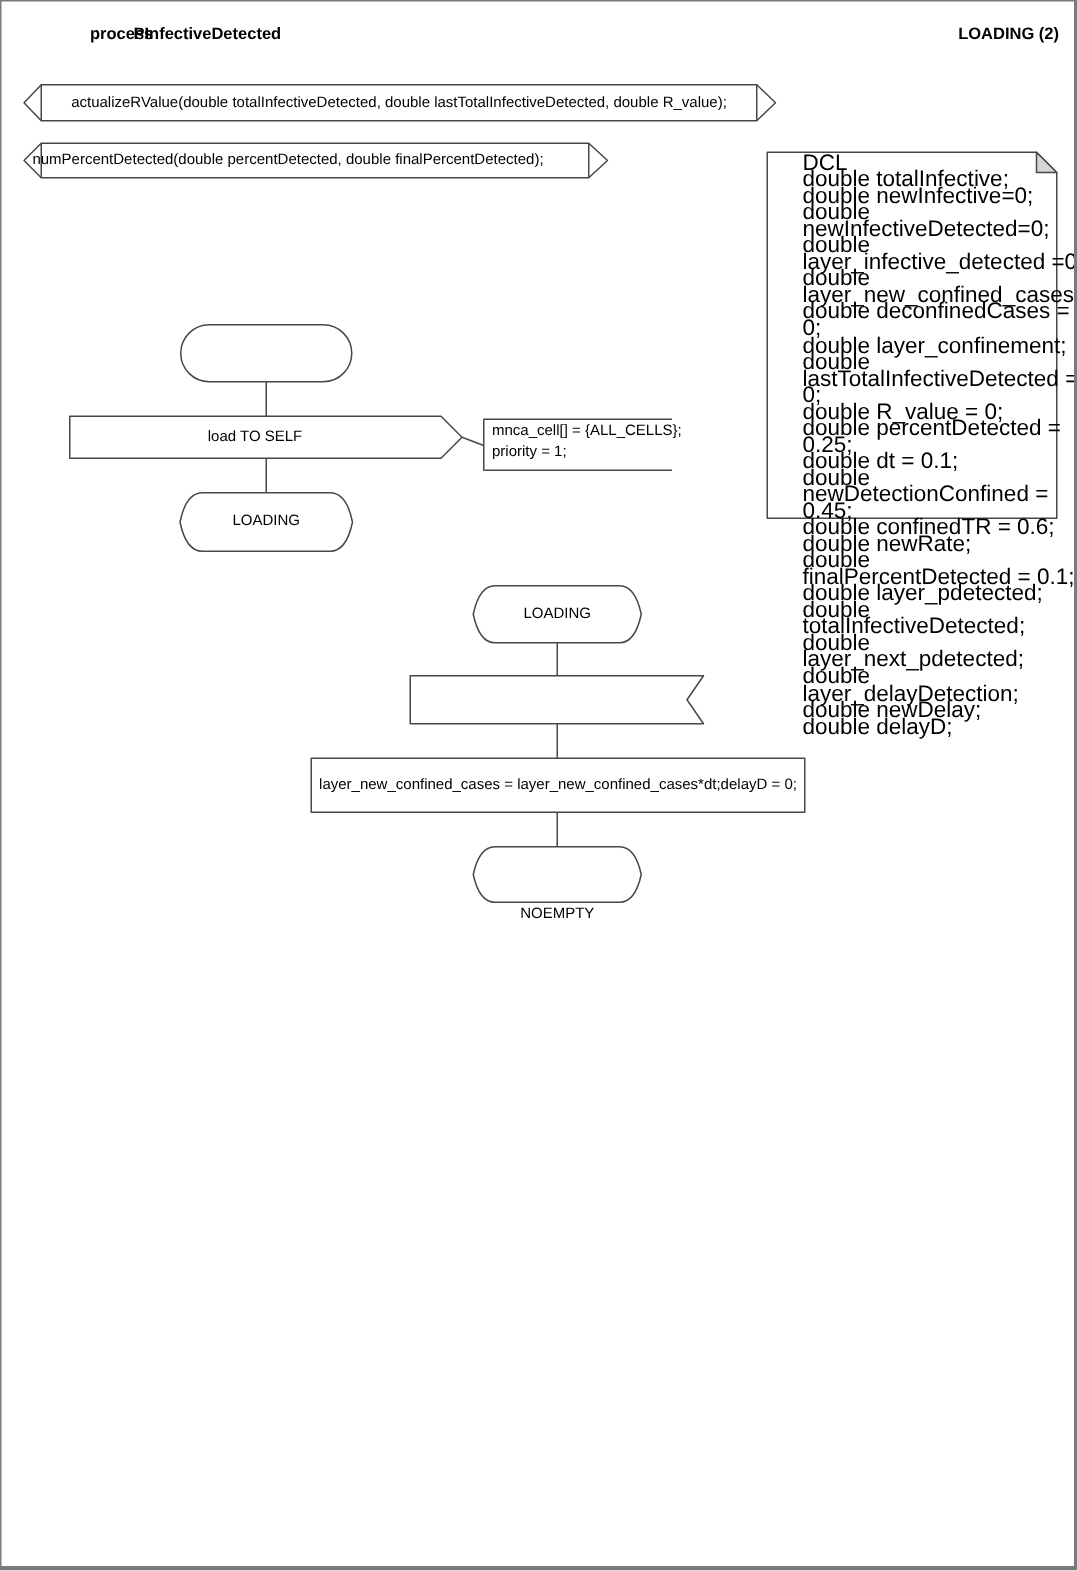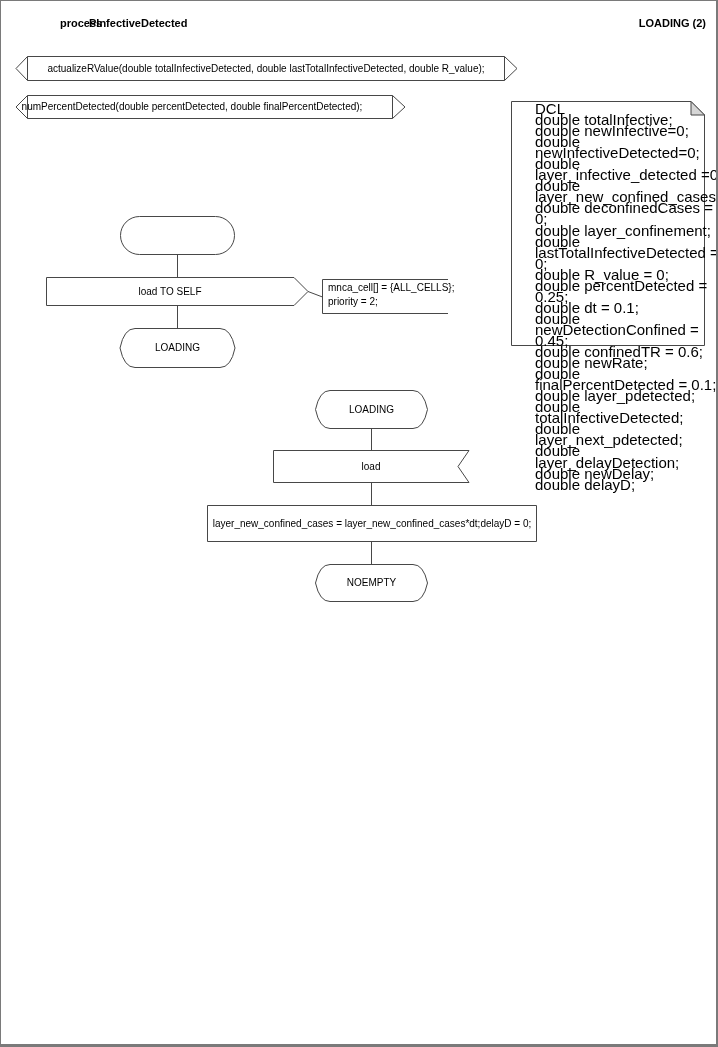--- a/index.html
+++ b/index.html
@@ -89,25 +89,24 @@
 double layer_pdetected;
 double totalInfectiveDetected;
 double layer_next_pdetected;
 double layer_delayDetection;
 double newDelay;
 double delayD;</div>
 
   <div class="txt center" style="left:45px;top:276px;width:248px;height:29px;">load TO SELF</div>
   <div class="comment-lines">
     <div>mnca_cell[] = {ALL_CELLS};</div>
-    <div>priority = 2;</div>
+    <div>priority = 1;</div>
   </div>
   <div class="txt center" style="left:119px;top:327px;width:115px;height:40px;">LOADING</div>
 
   <div class="txt center" style="left:314px;top:389px;width:113px;height:39px;">LOADING</div>
-  <div class="txt center" style="left:272px;top:449px;width:196px;height:33px;">load</div>
   <div class="task-lines">
     <div>layer_new_confined_cases = layer_new_confined_cases*dt;</div>
     <div>delayD = 0;</div>
   </div>
-  <div class="txt center" style="left:314px;top:570px;width:113px;height:23px;">NOEMPTY</div>
+  <div class="txt center" style="left:314px;top:597px;width:113px;height:23px;">NOEMPTY</div>
 
 </div>
 
 </body></html>

